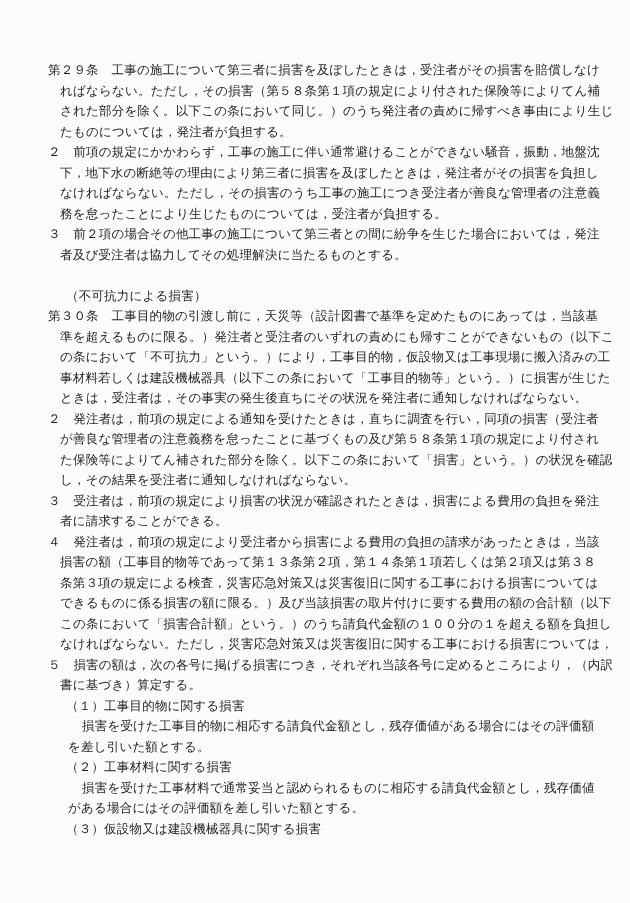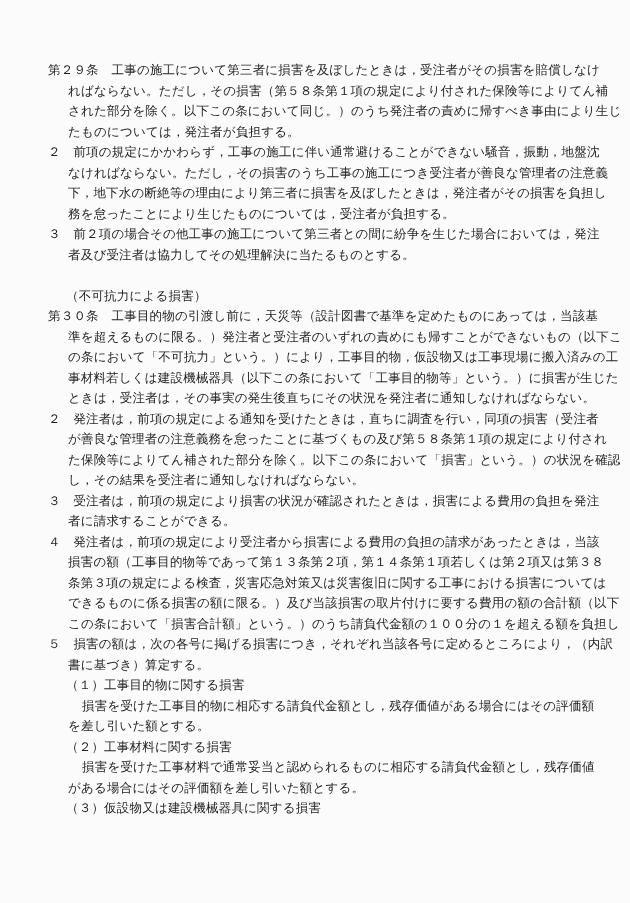--- a/index.html
+++ b/index.html
@@ -26,38 +26,38 @@
     right: 0;
   }
   .ln {
     height: 20.5px;
     line-height: 20.5px;
     white-space: pre;
     letter-spacing: 0.2px;
   }
   
   .i0 { padding-left: 48px; }   
-  .i1 { padding-left: 60px; margin-left: 8px; }   
+  .i1 { padding-left: 60px; }   
   .i2 { padding-left: 66px; }   
   .i3 { padding-left: 68px; }   
   .i4 { padding-left: 82px; text-align: center; }   
   .iblank { padding-left: 48px; }
 </style>
 </head>
 <body>
 
 <div class="page">
   <div class="doc">
       <div class="ln i0">第２９条　工事の施工について第三者に損害を及ぼしたときは，受注者がその損害を賠償しなけ</div>
       <div class="ln i1">ればならない。ただし，その損害（第５８条第１項の規定により付された保険等によりてん補</div>
       <div class="ln i1">された部分を除く。以下この条において同じ。）のうち発注者の責めに帰すべき事由により生じ</div>
       <div class="ln i1">たものについては，発注者が負担する。</div>
       <div class="ln i0">２　前項の規定にかかわらず，工事の施工に伴い通常避けることができない騒音，振動，地盤沈</div>
+      <div class="ln i1">下，地下水の断絶等の理由により第三者に損害を及ぼしたときは，発注者がその損害を負担し</div>
       <div class="ln i1">なければならない。ただし，その損害のうち工事の施工につき受注者が善良な管理者の注意義</div>
-      <div class="ln i1">下，地下水の断絶等の理由により第三者に損害を及ぼしたときは，発注者がその損害を負担し</div>
       <div class="ln i1">務を怠ったことにより生じたものについては，受注者が負担する。</div>
       <div class="ln i0">３　前２項の場合その他工事の施工について第三者との間に紛争を生じた場合においては，発注</div>
       <div class="ln i1">者及び受注者は協力してその処理解決に当たるものとする。</div>
       <div class="ln iblank"></div>
       <div class="ln i2">（不可抗力による損害）</div>
       <div class="ln i0">第３０条　工事目的物の引渡し前に，天災等（設計図書で基準を定めたものにあっては，当該基</div>
       <div class="ln i1">準を超えるものに限る。）発注者と受注者のいずれの責めにも帰すことができないもの（以下こ</div>
       <div class="ln i1">の条において「不可抗力」という。）により，工事目的物，仮設物又は工事現場に搬入済みの工</div>
       <div class="ln i1">事材料若しくは建設機械器具（以下この条において「工事目的物等」という。）に損害が生じた</div>
       <div class="ln i1">ときは，受注者は，その事実の発生後直ちにその状況を発注者に通知しなければならない。</div>
@@ -65,20 +65,21 @@
       <div class="ln i1">が善良な管理者の注意義務を怠ったことに基づくもの及び第５８条第１項の規定により付され</div>
       <div class="ln i1">た保険等によりてん補された部分を除く。以下この条において「損害」という。）の状況を確認</div>
       <div class="ln i1">し，その結果を受注者に通知しなければならない。</div>
       <div class="ln i0">３　受注者は，前項の規定により損害の状況が確認されたときは，損害による費用の負担を発注</div>
       <div class="ln i1">者に請求することができる。</div>
       <div class="ln i0">４　発注者は，前項の規定により受注者から損害による費用の負担の請求があったときは，当該</div>
       <div class="ln i1">損害の額（工事目的物等であって第１３条第２項，第１４条第１項若しくは第２項又は第３８</div>
       <div class="ln i1">条第３項の規定による検査，災害応急対策又は災害復旧に関する工事における損害については</div>
       <div class="ln i1">できるものに係る損害の額に限る。）及び当該損害の取片付けに要する費用の額の合計額（以下</div>
       <div class="ln i1">この条において「損害合計額」という。）のうち請負代金額の１００分の１を超える額を負担し</div>
+      <div class="ln i1">なければならない。ただし，災害応急対策又は災害復旧に関する工事における損害については，</div>
       <div class="ln i0">５　損害の額は，次の各号に掲げる損害につき，それぞれ当該各号に定めるところにより，（内訳</div>
       <div class="ln i1">書に基づき）算定する。</div>
       <div class="ln i2">（１）工事目的物に関する損害</div>
       <div class="ln i4">損害を受けた工事目的物に相応する請負代金額とし，残存価値がある場合にはその評価額</div>
       <div class="ln i3">を差し引いた額とする。</div>
       <div class="ln i2">（２）工事材料に関する損害</div>
       <div class="ln i4">損害を受けた工事材料で通常妥当と認められるものに相応する請負代金額とし，残存価値</div>
       <div class="ln i3">がある場合にはその評価額を差し引いた額とする。</div>
       <div class="ln i2">（３）仮設物又は建設機械器具に関する損害</div>
     </div>

